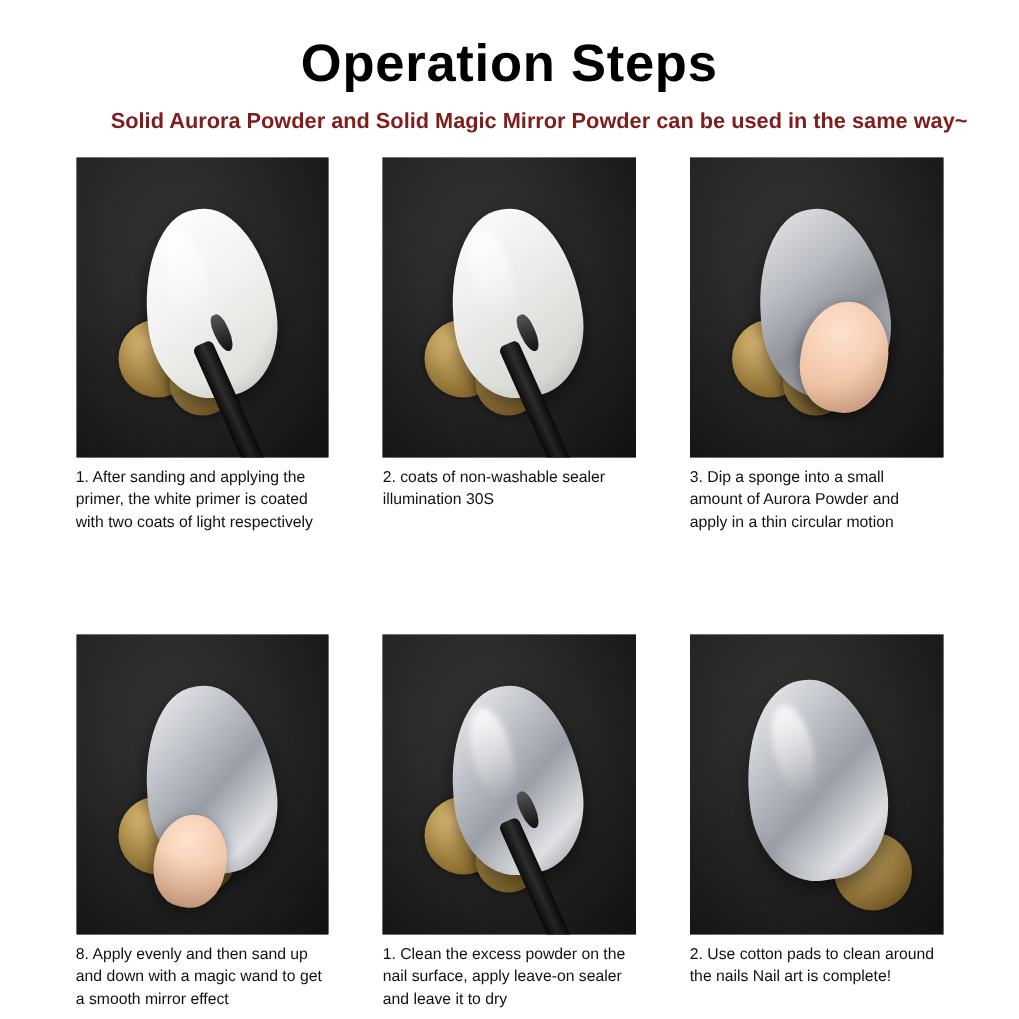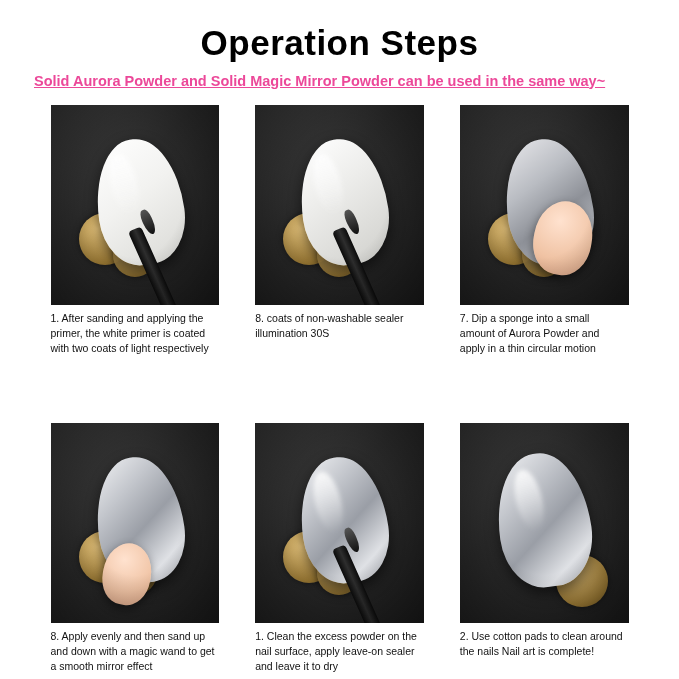--- a/index.html
+++ b/index.html
@@ -24,27 +24,26 @@
     text-align: center;
     font-size: 35px;
     font-weight: bold;
     color: #000000;
     letter-spacing: 0.5px;
     margin: 24px 0 0 0;
     line-height: 1.1;
     font-family: "Liberation Sans", sans-serif;
   }
   .subtitle {
-    text-align: left;
-    color: #ec4899;
+    text-align: right;
+    color: #7f1d1d;
     font-size: 14.5px;
     font-weight: bold;
     line-height: 1.35;
     margin: 9px 34px 0 34px;
-    text-decoration: underline;
   }
   .grid {
     margin: 14px auto 0 auto;
     width: 578px;
     display: grid;
     grid-template-columns: repeat(3, 1fr);
     column-gap: 14px;
     row-gap: 0px;
     gap: 36px;
   }
@@ -196,33 +195,33 @@
       <div class="photo">
         <div class="bg-dark"></div>
         <div class="gold-ring"></div>
         <div class="gold-ring second"></div>
         <div class="nail glossy"></div>
         <div class="shine"></div>
         <div class="brush-tip"></div>
         <div class="brush"></div>
         <div class="vignette"></div>
       </div>
-      <div class="caption">8. coats of non-washable sealer illumination 30S</div>
+      <div class="caption">2. coats of non-washable sealer illumination 30S</div>
     </div>
 
     <div class="cell">
       <div class="photo">
         <div class="bg-dark"></div>
         <div class="gold-ring"></div>
         <div class="gold-ring second"></div>
         <div class="nail silver"></div>
         <div class="sponge"></div>
         <div class="vignette"></div>
       </div>
-      <div class="caption">7. Dip a sponge into a small amount of Aurora Powder and apply in a thin circular motion</div>
+      <div class="caption">3. Dip a sponge into a small amount of Aurora Powder and apply in a thin circular motion</div>
     </div>
 
     <div class="cell">
       <div class="photo">
         <div class="bg-dark"></div>
         <div class="gold-ring"></div>
         <div class="gold-ring second"></div>
         <div class="nail mirror"></div>
         <div class="sponge small"></div>
         <div class="vignette"></div>

